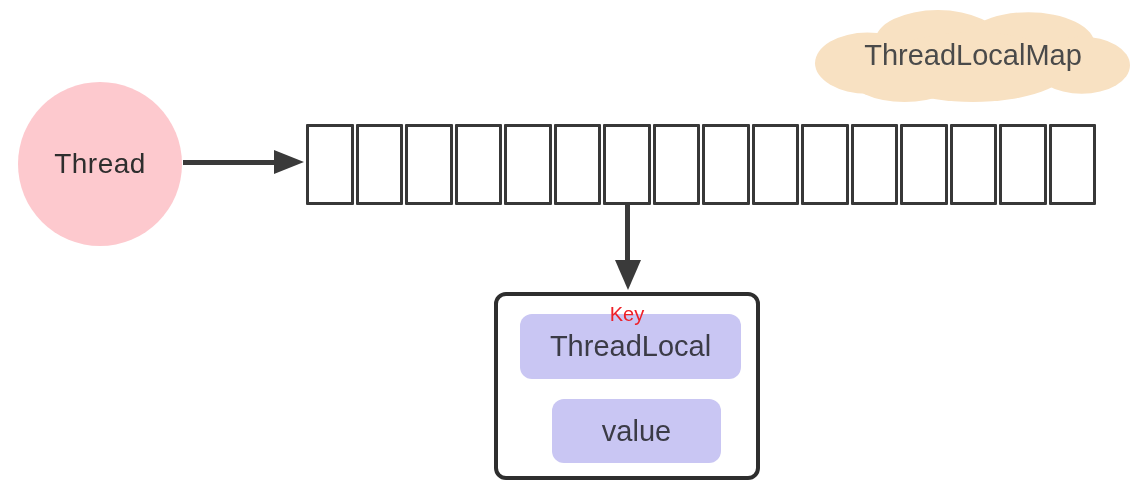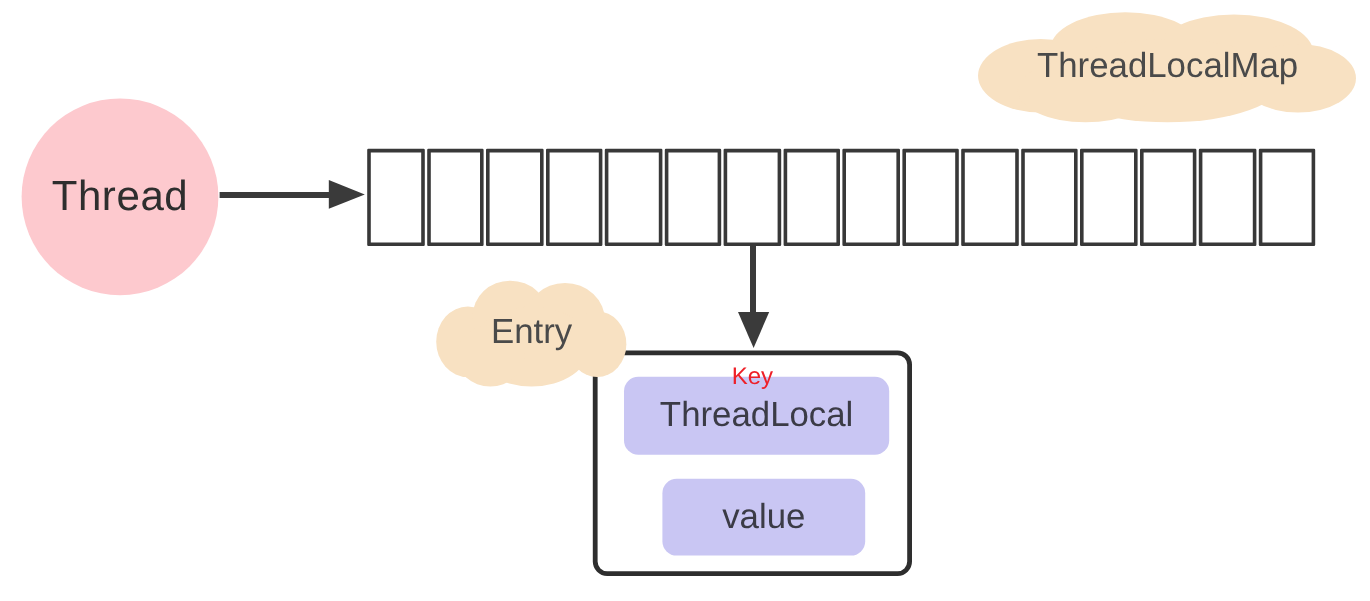--- a/index.html
+++ b/index.html
@@ -11,21 +11,21 @@
     font-family:"Liberation Sans", sans-serif;
   }
   .abs { position:absolute; }
 
   
   .thread-circle {
     left:18px; top:82px; width:164px; height:164px;
     background:#fdc9ce; border-radius:50%;
     display:flex; align-items:center; justify-content:center;
   }
-  .thread-circle span { font-size:35px; color:#2e2e2e; letter-spacing:0.5px; }
+  .thread-circle span { font-size:28px; color:#2e2e2e; letter-spacing:0.5px; }
 
   
   .h-arrow-line { left:183px; top:160px; width:92px; height:5px; background:#3a3a3a; }
   .h-arrow-head {
     left:274px; top:150px; width:0; height:0;
     border-left:30px solid #3a3a3a;
     border-top:12px solid transparent;
     border-bottom:12px solid transparent;
   }
 
@@ -129,25 +129,14 @@
   <div class="abs entry-box">
     <div class="key-label">Key</div>
     <div class="inner-box value-box">
       <span>value</span>
     </div>
     <div class="inner-box threadlocal-box">
       <span>ThreadLocal</span>
     </div>
   </div>
 
-  <div class="abs cloud entry-cloud">
-    <svg viewBox="0 0 320 100" preserveAspectRatio="none">
-      <ellipse cx="55" cy="58" rx="52" ry="30"></ellipse>
-      <ellipse cx="125" cy="36" rx="62" ry="30"></ellipse>
-      <ellipse cx="215" cy="40" rx="66" ry="32"></ellipse>
-      <ellipse cx="160" cy="62" rx="96" ry="34"></ellipse>
-      <ellipse cx="268" cy="60" rx="48" ry="28"></ellipse>
-      <ellipse cx="92" cy="70" rx="56" ry="26"></ellipse>
-    </svg>
-    <span>Entry</span>
-  </div>
 
 </div>
 
 </body></html>

